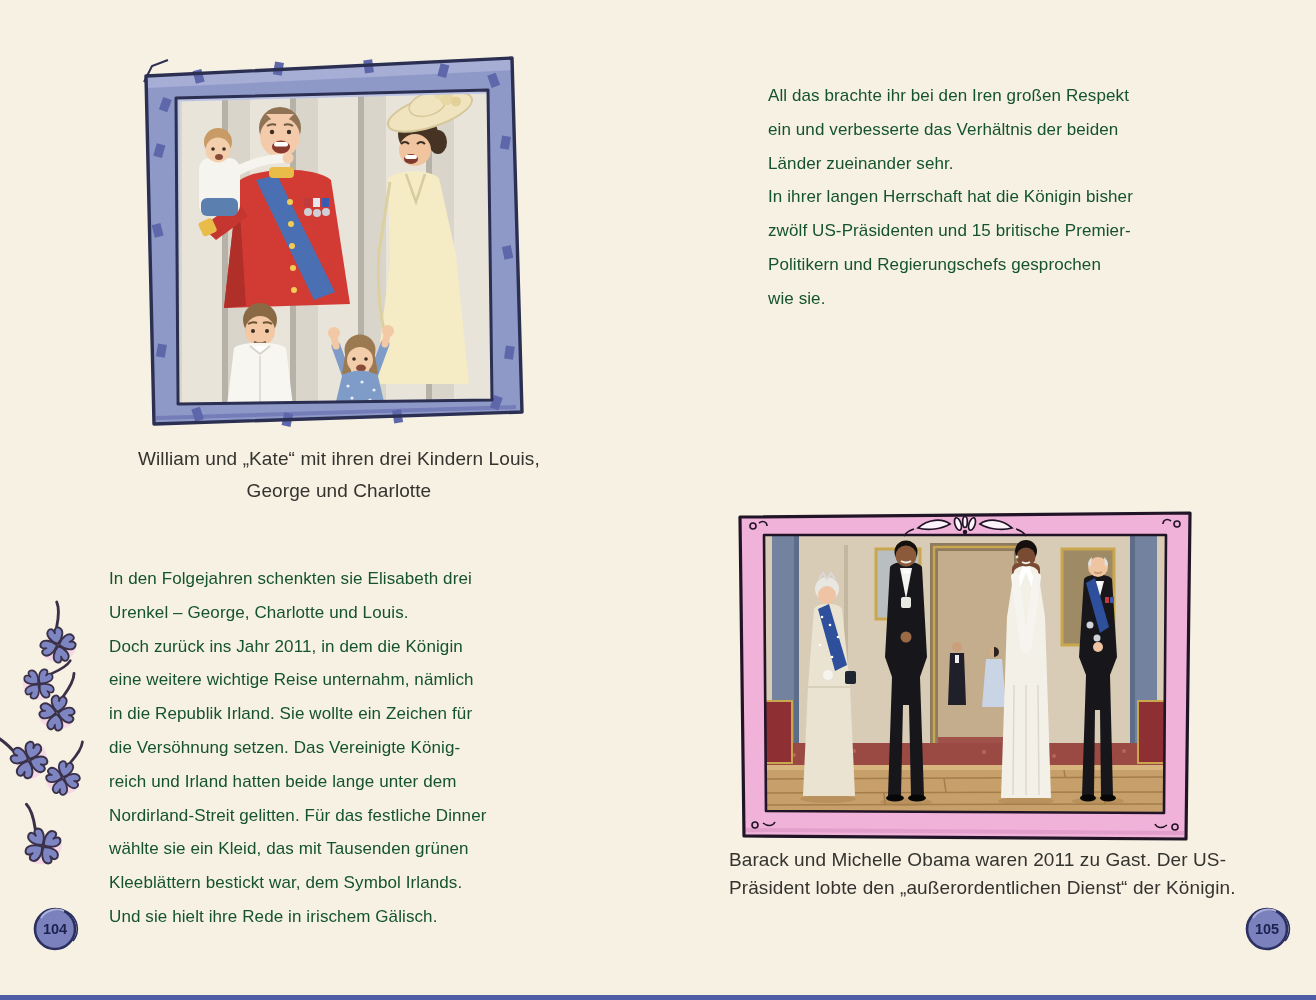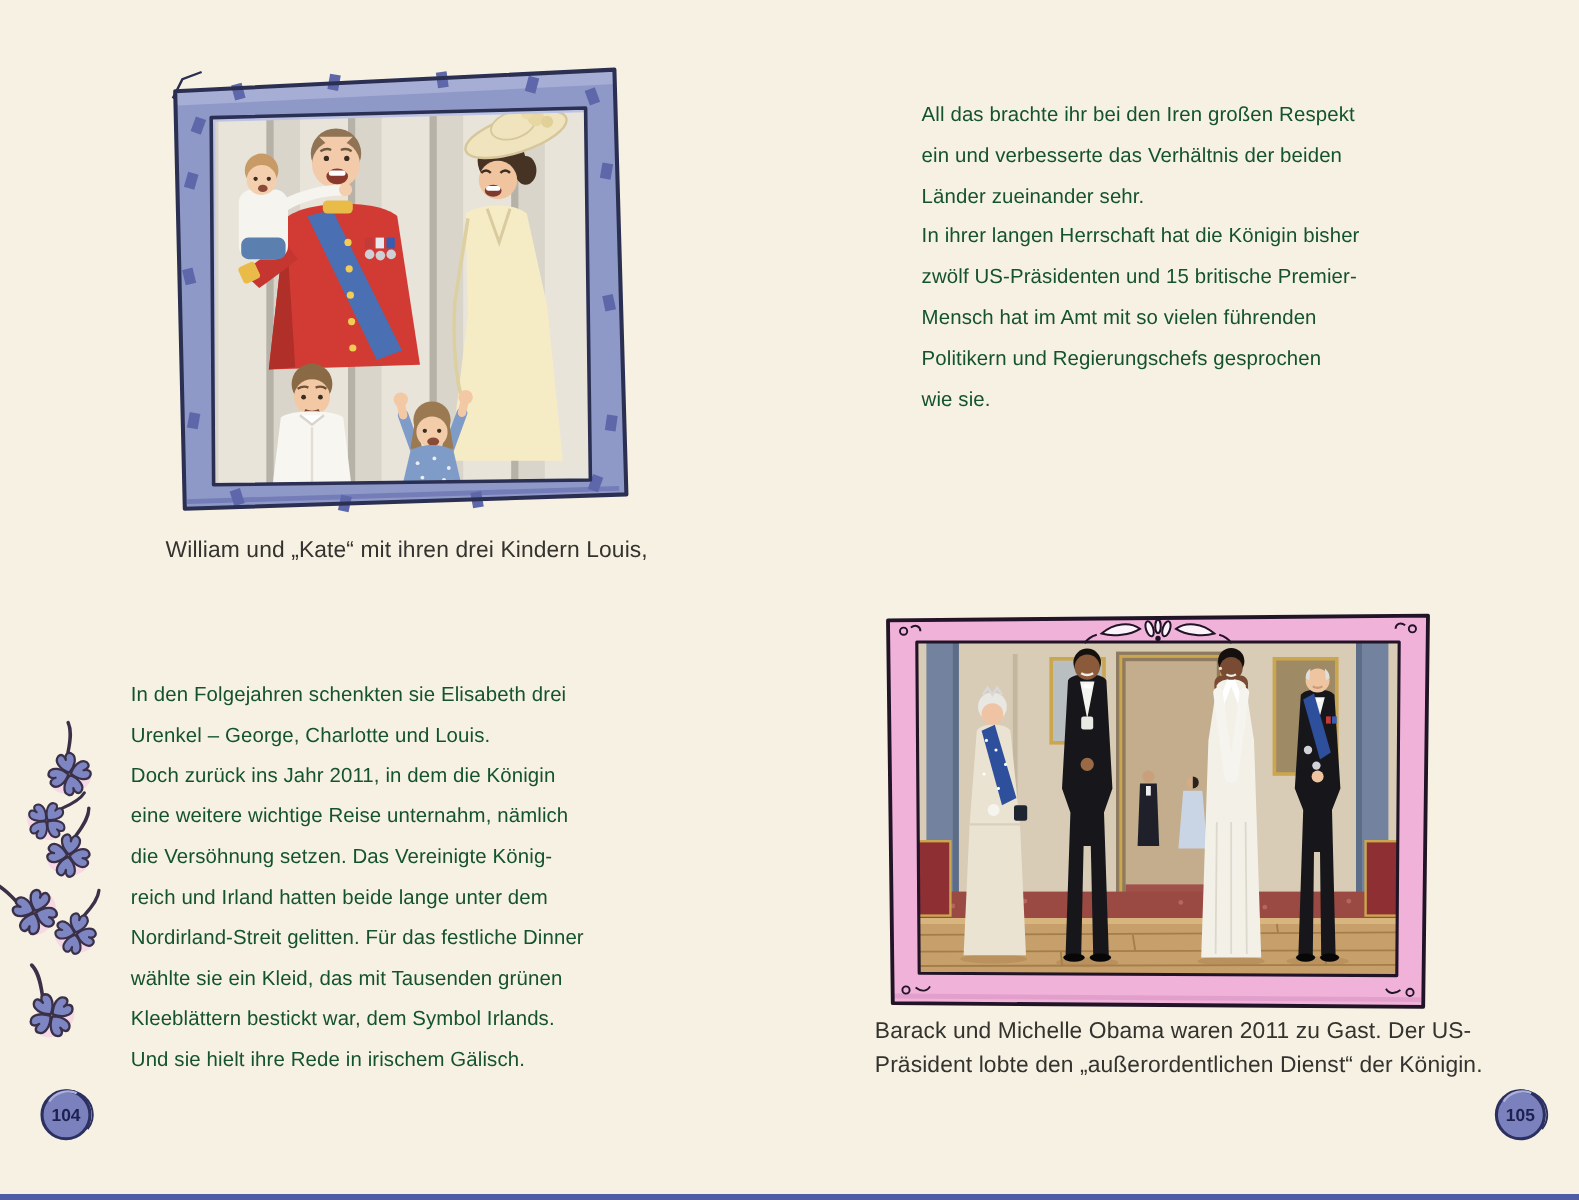--- a/index.html
+++ b/index.html
@@ -167,27 +167,29 @@
         </g>
         <path d="M8,26 L374,8 L384,362 L16,374 Z" fill="none" stroke="#2b2f52" stroke-width="3.4" stroke-linejoin="round"></path>
         <path d="M38,48 L350,40 L354,350 L40,354 Z" fill="none" stroke="#2b2f52" stroke-width="3" stroke-linejoin="round"></path>
         <path d="M6,32 L14,16 L30,10" fill="none" stroke="#2b2f52" stroke-width="2"></path>
       </g>
     </svg>
   </div>
 
   <div class="abs caption cap-left" style="left:138px;top:443px;">
     <div class="line">William und „Kate“ mit ihren drei Kindern Louis,</div>
+    <div class="line">George und Charlotte</div>
   </div>
 
   <div class="abs body-text" style="left:109px;top:530px;margin-top:32px;">
     <div class="line">In den Folgejahren schenkten sie Elisabeth drei</div>
     <div class="line">Urenkel – George, Charlotte und Louis.</div>
     <div class="line">Doch zurück ins Jahr 2011, in dem die Königin</div>
     <div class="line">eine weitere wichtige Reise unternahm, nämlich</div>
+    <div class="line">in die Republik Irland. Sie wollte ein Zeichen für</div>
     <div class="line">die Versöhnung setzen. Das Vereinigte König-</div>
     <div class="line">reich und Irland hatten beide lange unter dem</div>
     <div class="line">Nordirland-Streit gelitten. Für das festliche Dinner</div>
     <div class="line">wählte sie ein Kleid, das mit Tausenden grünen</div>
     <div class="line">Kleeblättern bestickt war, dem Symbol Irlands.</div>
     <div class="line">Und sie hielt ihre Rede in irischem Gälisch.</div>
   </div>
 
   <div class="abs" style="left:0;top:600px;">
     <svg width="100" height="280" viewBox="0 0 100 280">
@@ -220,21 +222,20 @@
       <text x="27" y="33" text-anchor="middle" font-family="Liberation Sans, sans-serif" font-size="14.5" font-weight="bold" fill="#1c2150">104</text>
     </svg>
   </div>
 
   <div class="abs body-text" style="left:768px;top:79px;">
     <div class="line">All das brachte ihr bei den Iren großen Respekt</div>
     <div class="line">ein und verbesserte das Verhältnis der beiden</div>
     <div class="line">Länder zueinander sehr.</div>
     <div class="line">In ihrer langen Herrschaft hat die Königin bisher</div>
     <div class="line">zwölf US-Präsidenten und 15 britische Premier-</div>
-    <div class="line">Mensch hat im Amt mit so vielen führenden</div>
     <div class="line">Politikern und Regierungschefs gesprochen</div>
     <div class="line">wie sie.</div>
   </div>
 
   <div class="abs" style="left:734px;top:505px;">
     <svg width="464" height="342" viewBox="0 0 464 342">
       <defs>
         <clipPath id="rpClip">
             <polygon points="30,30 432,30 430,308 32,306"></polygon>
           </clipPath>

